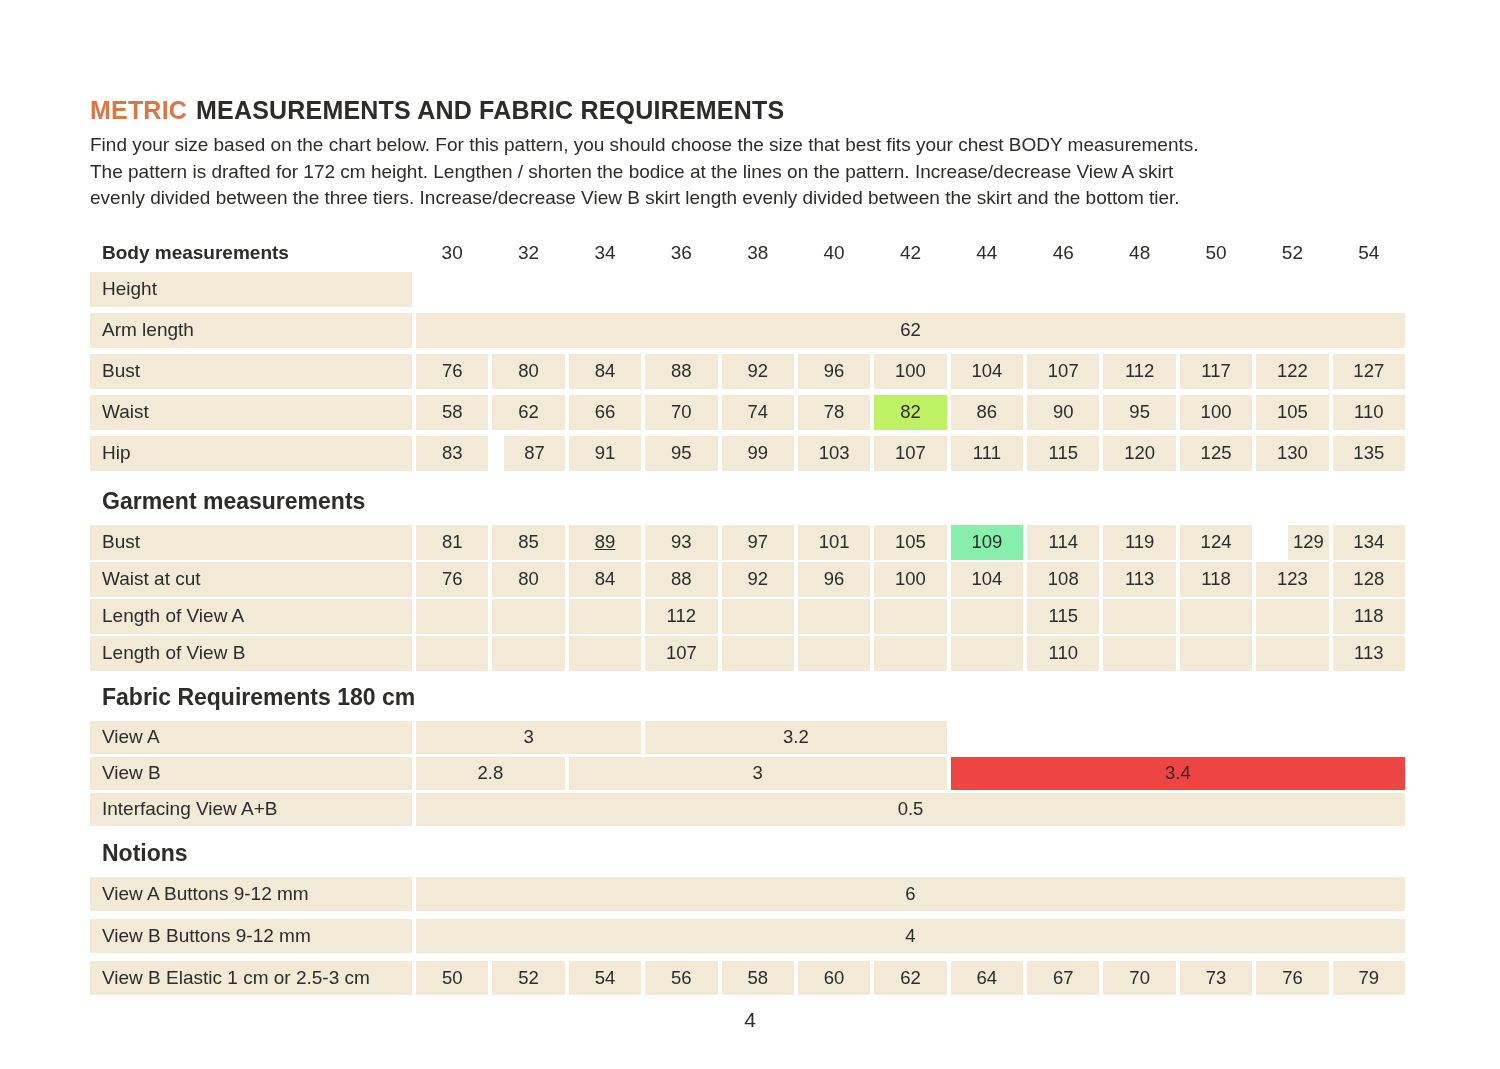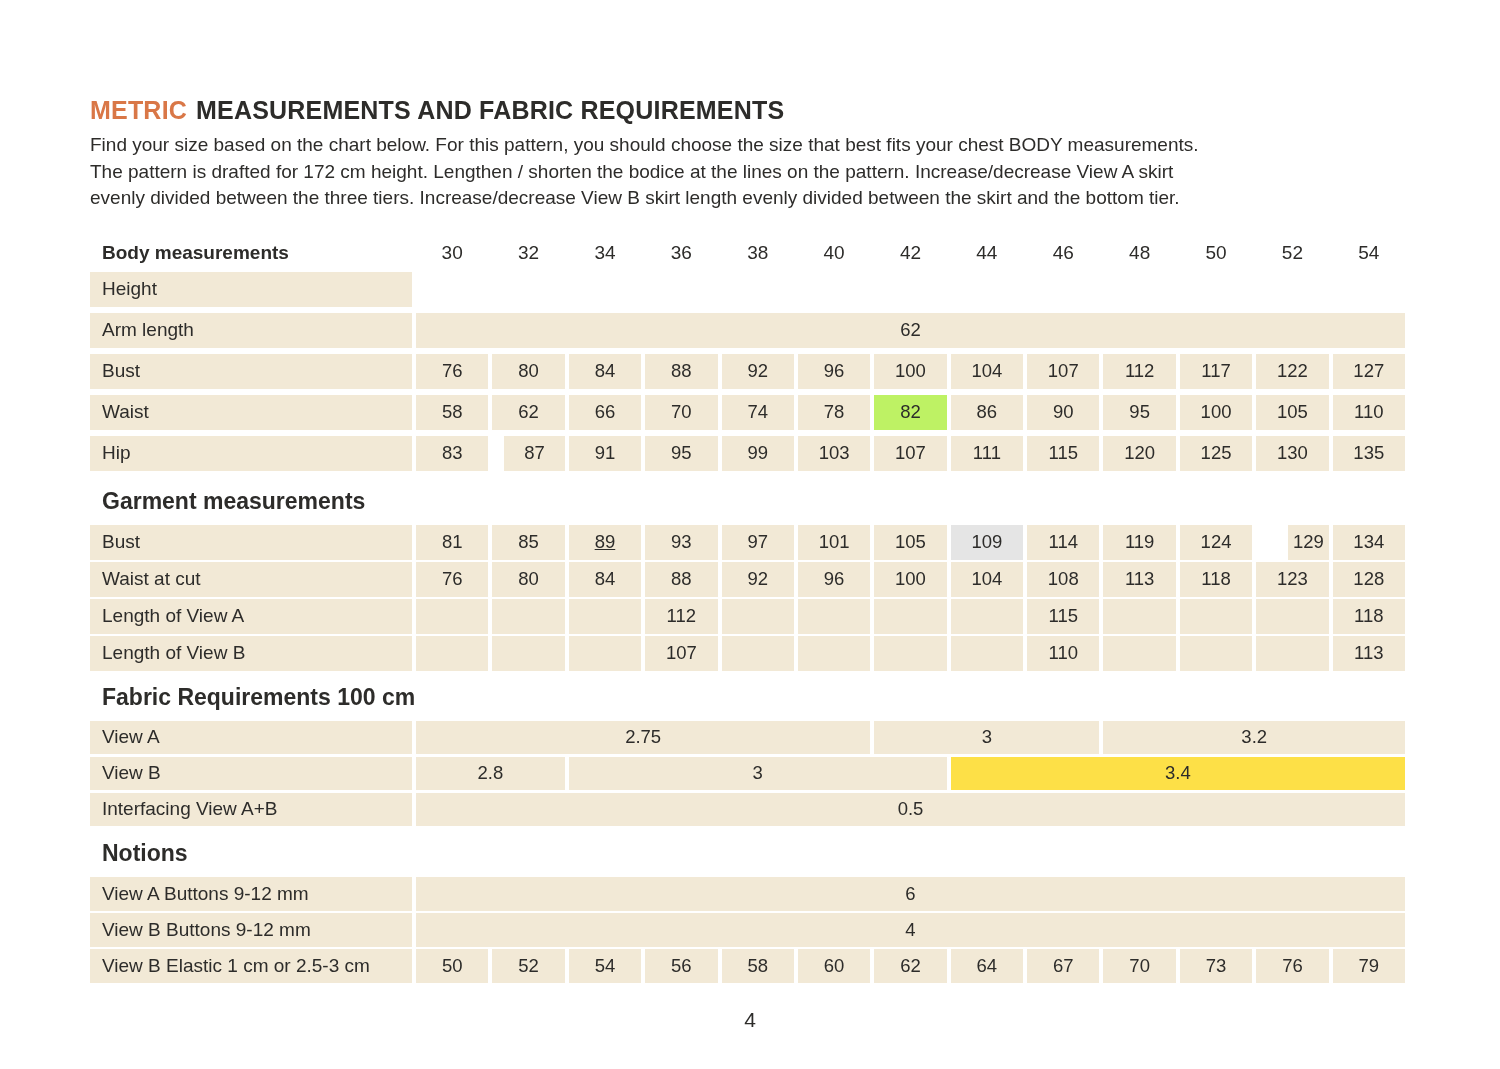--- a/index.html
+++ b/index.html
@@ -44,21 +44,21 @@
   .cell {
     display:flex; align-items:center; justify-content:center;
     font-size:18.5px;
   }
 
   .section-header { font-weight:bold; font-size:23px; padding:11px 0 10px 12px; }
 
   .s-body .data-row   { height:35px; margin-bottom:6px; }
   .s-garment .data-row{ height:35px; margin-bottom:2px; }
   .s-fabric .data-row { height:33px; margin-bottom:3px; }
-  .s-notions .data-row{ height:34px; margin-bottom:2px; }
+  .s-notions .data-row{ height:34px; margin-bottom:8px; }
 
   .page-number {
     position:absolute;
     top:1008px; left:0;
     width:1500px;
     text-align:center;
     font-size:21px;
   }
 </style>
 </head>
@@ -151,21 +151,21 @@
         <div class="section-header">Garment measurements</div>
         <div class="grid-row data-row">
           <div class="label-cell" style="background: rgb(242, 233, 214);">Bust</div>
           <div class="cell" style="background: rgb(242, 233, 214);">81</div>
           <div class="cell" style="background: rgb(242, 233, 214);">85</div>
           <div class="cell" style="background: rgb(242, 233, 214); text-decoration: underline;">89</div>
           <div class="cell" style="background: rgb(242, 233, 214);">93</div>
           <div class="cell" style="background: rgb(242, 233, 214);">97</div>
           <div class="cell" style="background: rgb(242, 233, 214);">101</div>
           <div class="cell" style="background: rgb(242, 233, 214);">105</div>
-          <div class="cell" style="background: #e5e5e5;">109</div>
+          <div class="cell" style="background: #86efac;">109</div>
           <div class="cell" style="background: rgb(242, 233, 214);">114</div>
           <div class="cell" style="background: rgb(242, 233, 214);">119</div>
           <div class="cell" style="background: rgb(242, 233, 214);">124</div>
           <div class="cell" style="background: rgb(242, 233, 214); margin-left: 32px;">129</div>
           <div class="cell" style="background: rgb(242, 233, 214);">134</div>
         </div>
         <div class="grid-row data-row">
           <div class="label-cell" style="background: rgb(242, 233, 214);">Waist at cut</div>
           <div class="cell" style="background: rgb(242, 233, 214);">76</div>
           <div class="cell" style="background: rgb(242, 233, 214);">80</div>
@@ -208,32 +208,31 @@
           <div class="cell" style="background: rgb(242, 233, 214);"></div>
           <div class="cell" style="background: rgb(242, 233, 214);"></div>
           <div class="cell" style="background: rgb(242, 233, 214);">110</div>
           <div class="cell" style="background: rgb(242, 233, 214);"></div>
           <div class="cell" style="background: rgb(242, 233, 214);"></div>
           <div class="cell" style="background: rgb(242, 233, 214);"></div>
           <div class="cell" style="background: rgb(242, 233, 214);">113</div>
         </div>
       </section>
       <section class="s-fabric">
-        <div class="section-header">Fabric Requirements 100 cm</div>
+        <div class="section-header">Fabric Requirements 180 cm</div>
         <div class="grid-row data-row">
           <div class="label-cell" style="background: rgb(242, 233, 214);">View A</div>
-          <div class="cell" style="grid-column: span 6; background: rgb(242, 233, 214);">2.75</div>
           <div class="cell" style="grid-column: span 3; background: rgb(242, 233, 214);">3</div>
           <div class="cell" style="grid-column: span 4; background: rgb(242, 233, 214);">3.2</div>
         </div>
         <div class="grid-row data-row">
           <div class="label-cell" style="background: rgb(242, 233, 214);">View B</div>
           <div class="cell" style="grid-column: span 2; background: rgb(242, 233, 214);">2.8</div>
           <div class="cell" style="grid-column: span 5; background: rgb(242, 233, 214);">3</div>
-          <div class="cell" style="grid-column: span 6; background: #fde047;">3.4</div>
+          <div class="cell" style="grid-column: span 6; background: #ef4444;">3.4</div>
         </div>
         <div class="grid-row data-row">
           <div class="label-cell" style="background: rgb(242, 233, 214);">Interfacing View A+B</div>
           <div class="cell" style="grid-column: span 13; background: rgb(242, 233, 214);">0.5</div>
         </div>
       </section>
       <section class="s-notions">
         <div class="section-header">Notions</div>
         <div class="grid-row data-row">
           <div class="label-cell" style="background: rgb(242, 233, 214);">View A Buttons 9-12 mm</div>

